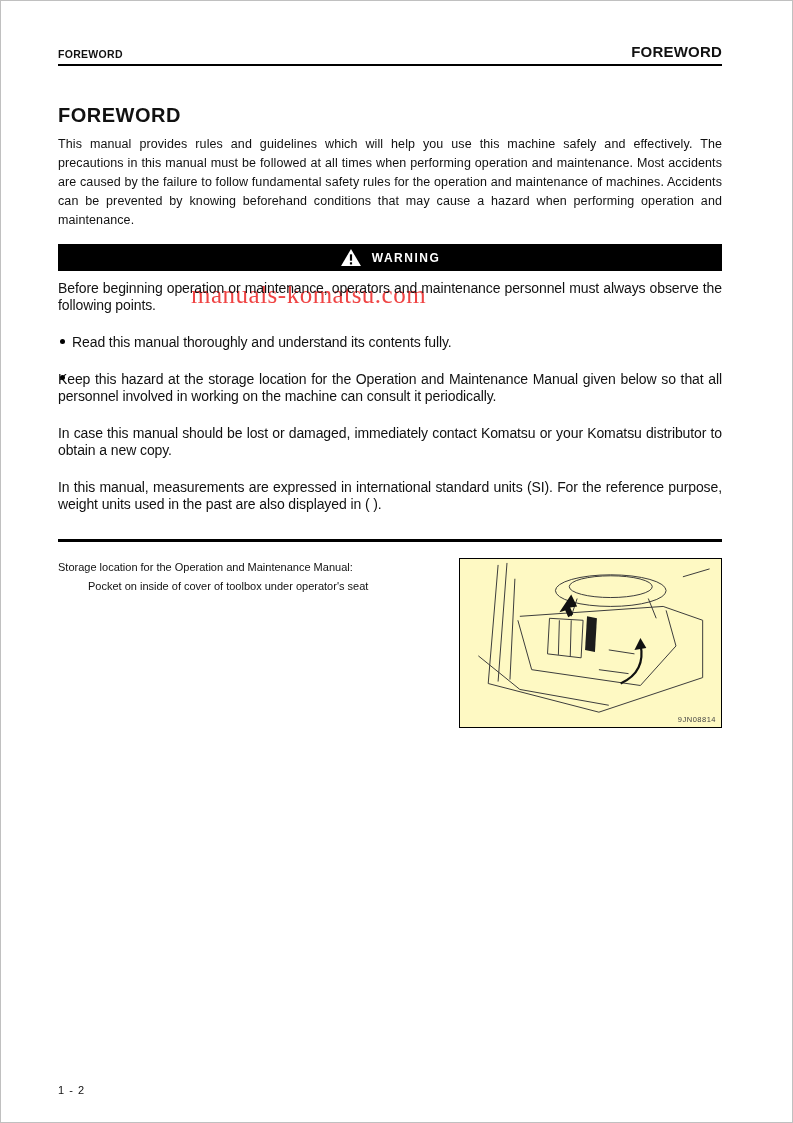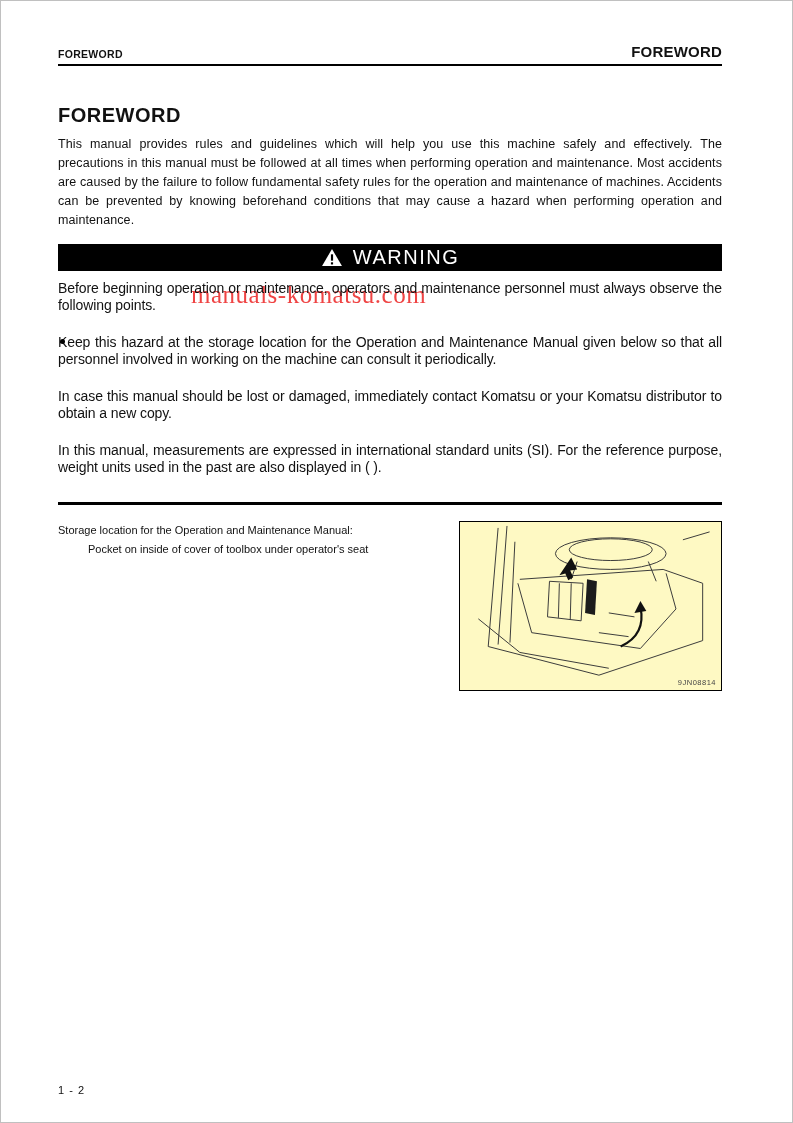--- a/index.html
+++ b/index.html
@@ -39,21 +39,21 @@
 
   
   .warning-banner {
     margin-top: 14px;
     background: #000; color: #fff;
     height: 27px;
     display: flex; align-items: center; justify-content: center; gap: 10px;
   }
   .warning-banner .tri { width: 22px; height: 19px; display: block; }
   .warning-banner .label {
-    font-size: 20px; font-weight: normal; letter-spacing: 1.5px;
+    font-size: 12px; font-weight: bold; letter-spacing: 1.5px;
   }
 
   
   .body-text { font-size: 14px; line-height: 17px; letter-spacing: -0.1px; }
   .lead { margin-top: 9px; text-align: justify; }
   .bullets { margin-top: 20px; list-style: none; }
   .bullets li { position: relative; padding-left: 14px; margin-bottom: 19px; }
   .bullets li .marker {
     position: absolute; left: 2px; top: 5px;
     width: 5px; height: 5px; border-radius: 50%; background: #000;
@@ -117,20 +117,24 @@
         <rect x="10.8" y="15.8" width="2.4" height="2.4" fill="#000"></rect>
       </svg>
       <span class="label">WARNING</span>
     </div>
 
     <p class="body-text lead">Before beginning operation or maintenance, operators and maintenance personnel must always observe the following points.</p>
 
     <ul class="bullets body-text">
       <li>
         <span class="marker"></span>
+        <span>Read this manual thoroughly and understand its contents fully.</span>
+      </li>
+      <li>
+        <span class="marker"></span>
       </li>
     </ul>
 
     <p class="body-text para">Keep this hazard at the storage location for the Operation and Maintenance Manual given below so that all personnel involved in working on the machine can consult it periodically.</p>
     <p class="body-text para">In case this manual should be lost or damaged, immediately contact Komatsu or your Komatsu distributor to obtain a new copy.</p>
     <p class="body-text para">In this manual, measurements are expressed in international standard units (SI). For the reference purpose, weight units used in the past are also displayed in ( ).</p>
 
     <div class="section-rule"></div>
 
     <div class="storage-row">

